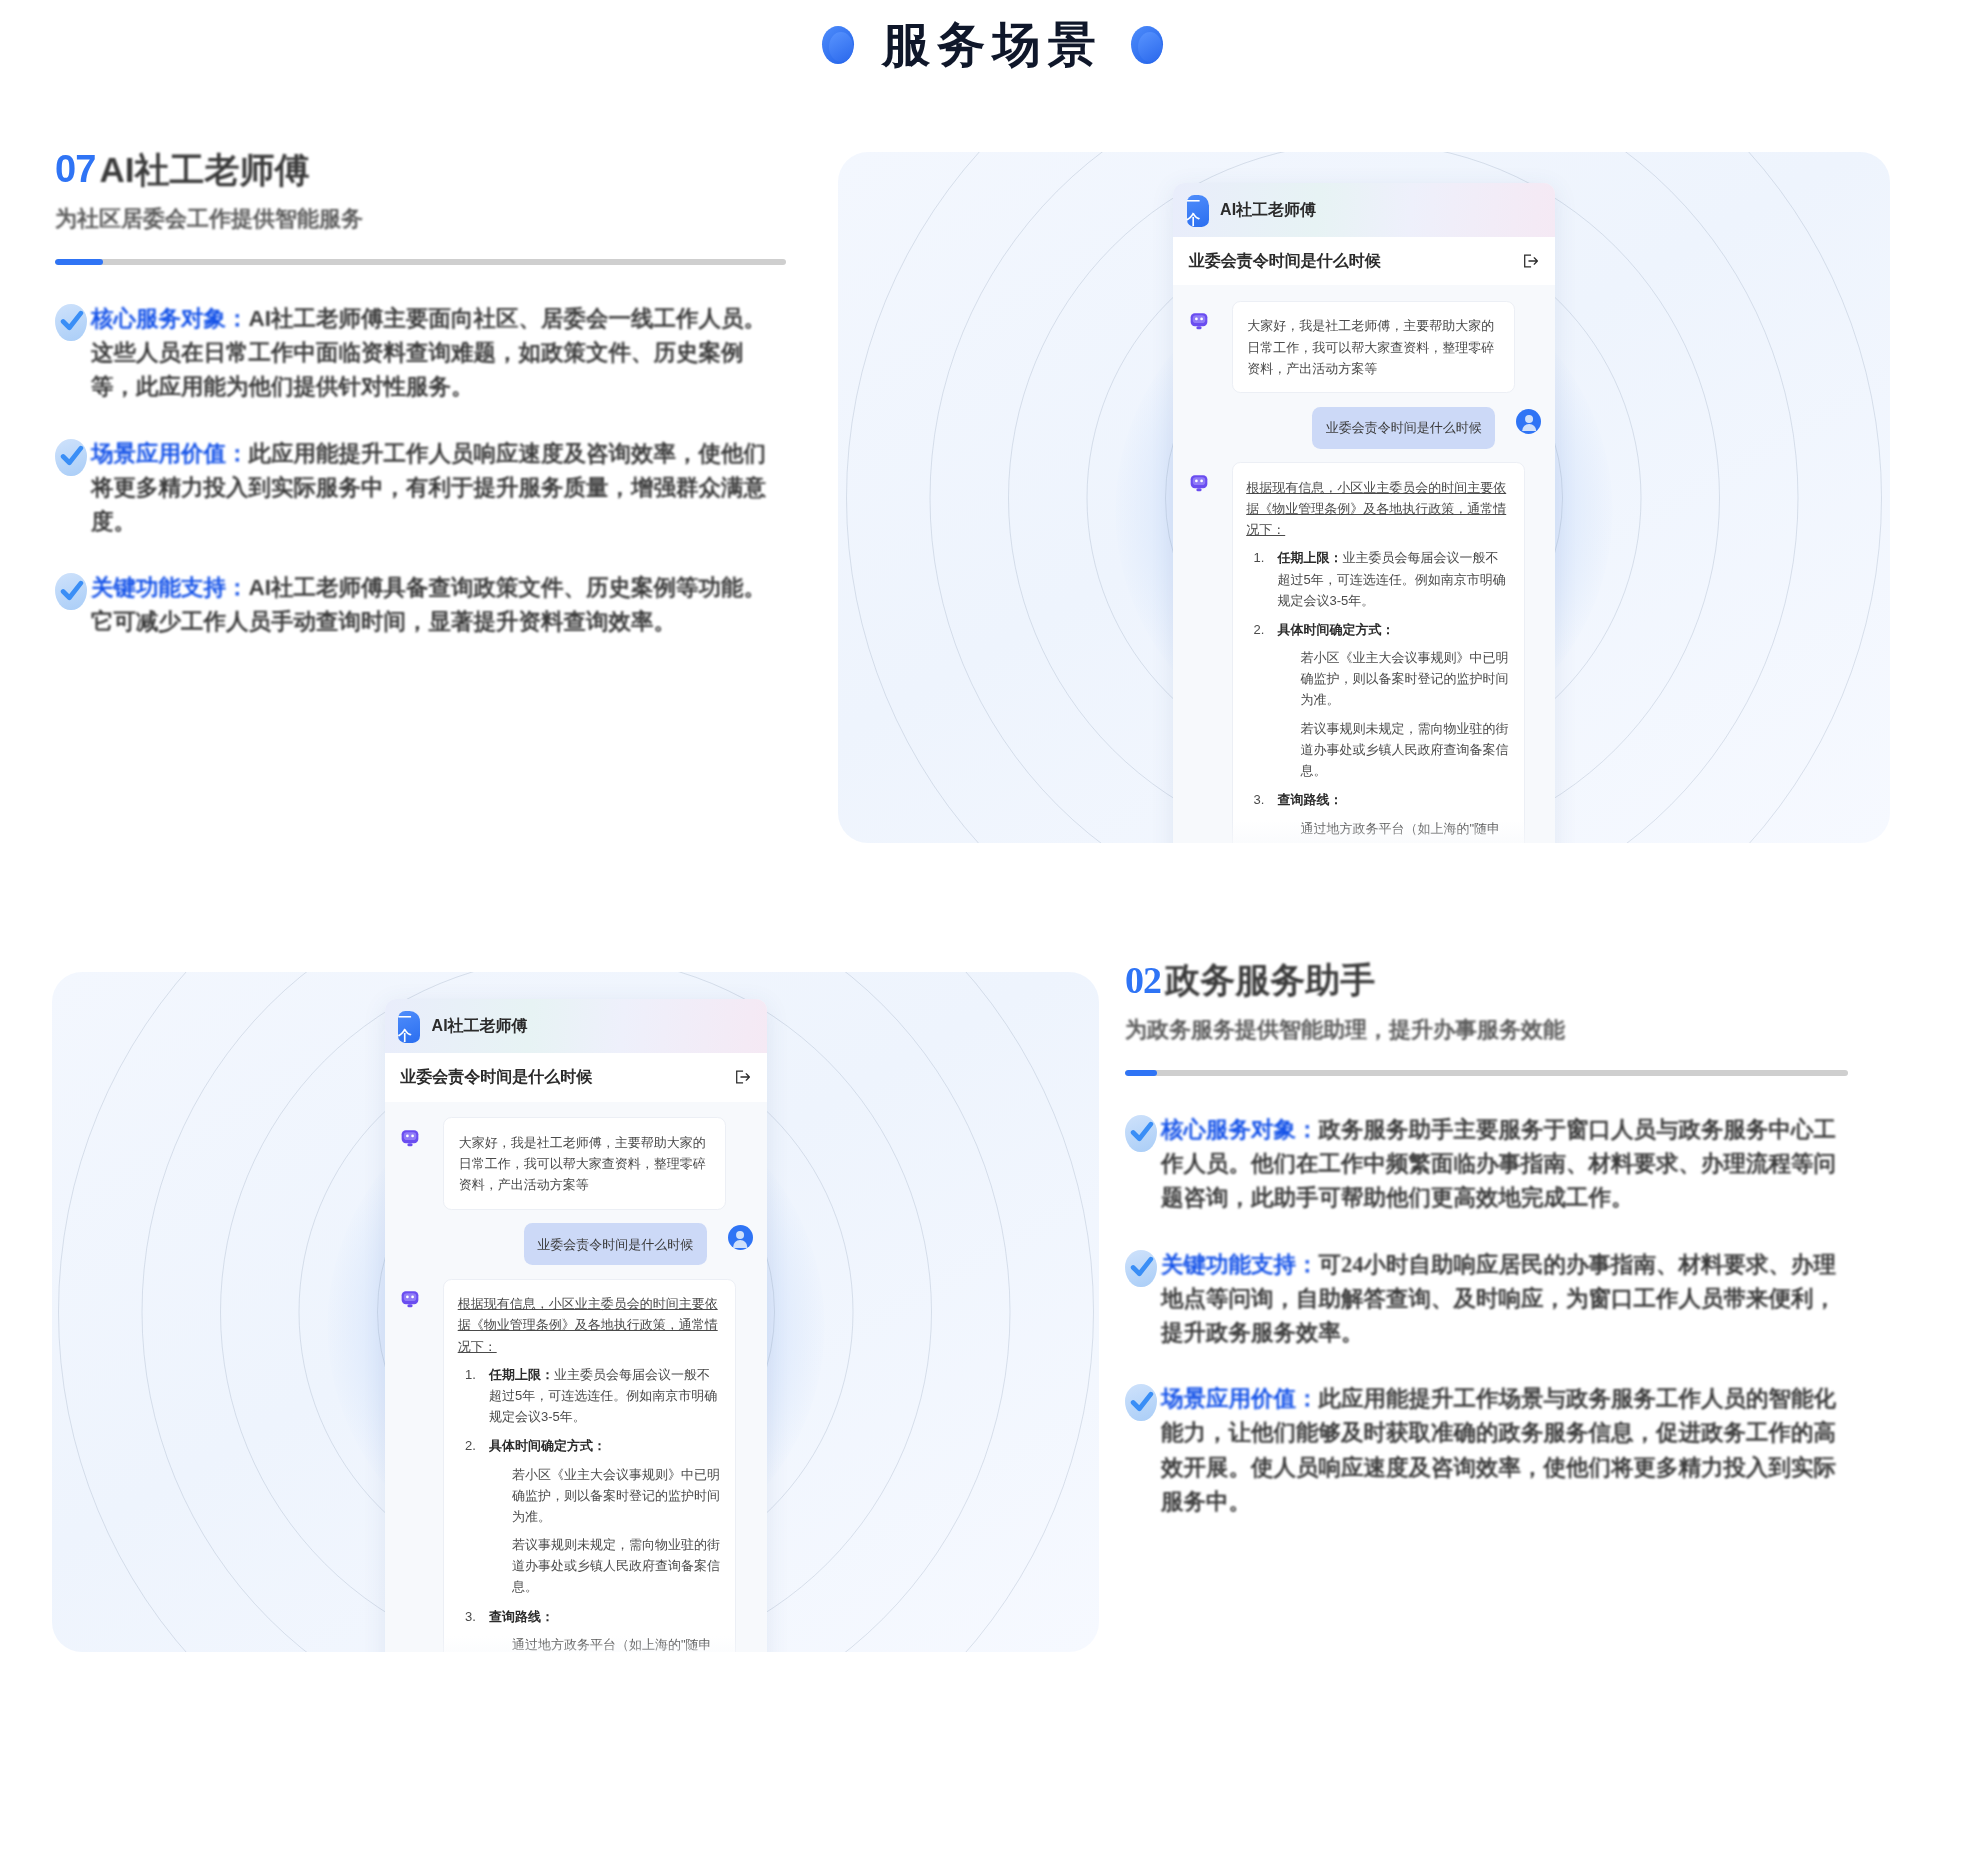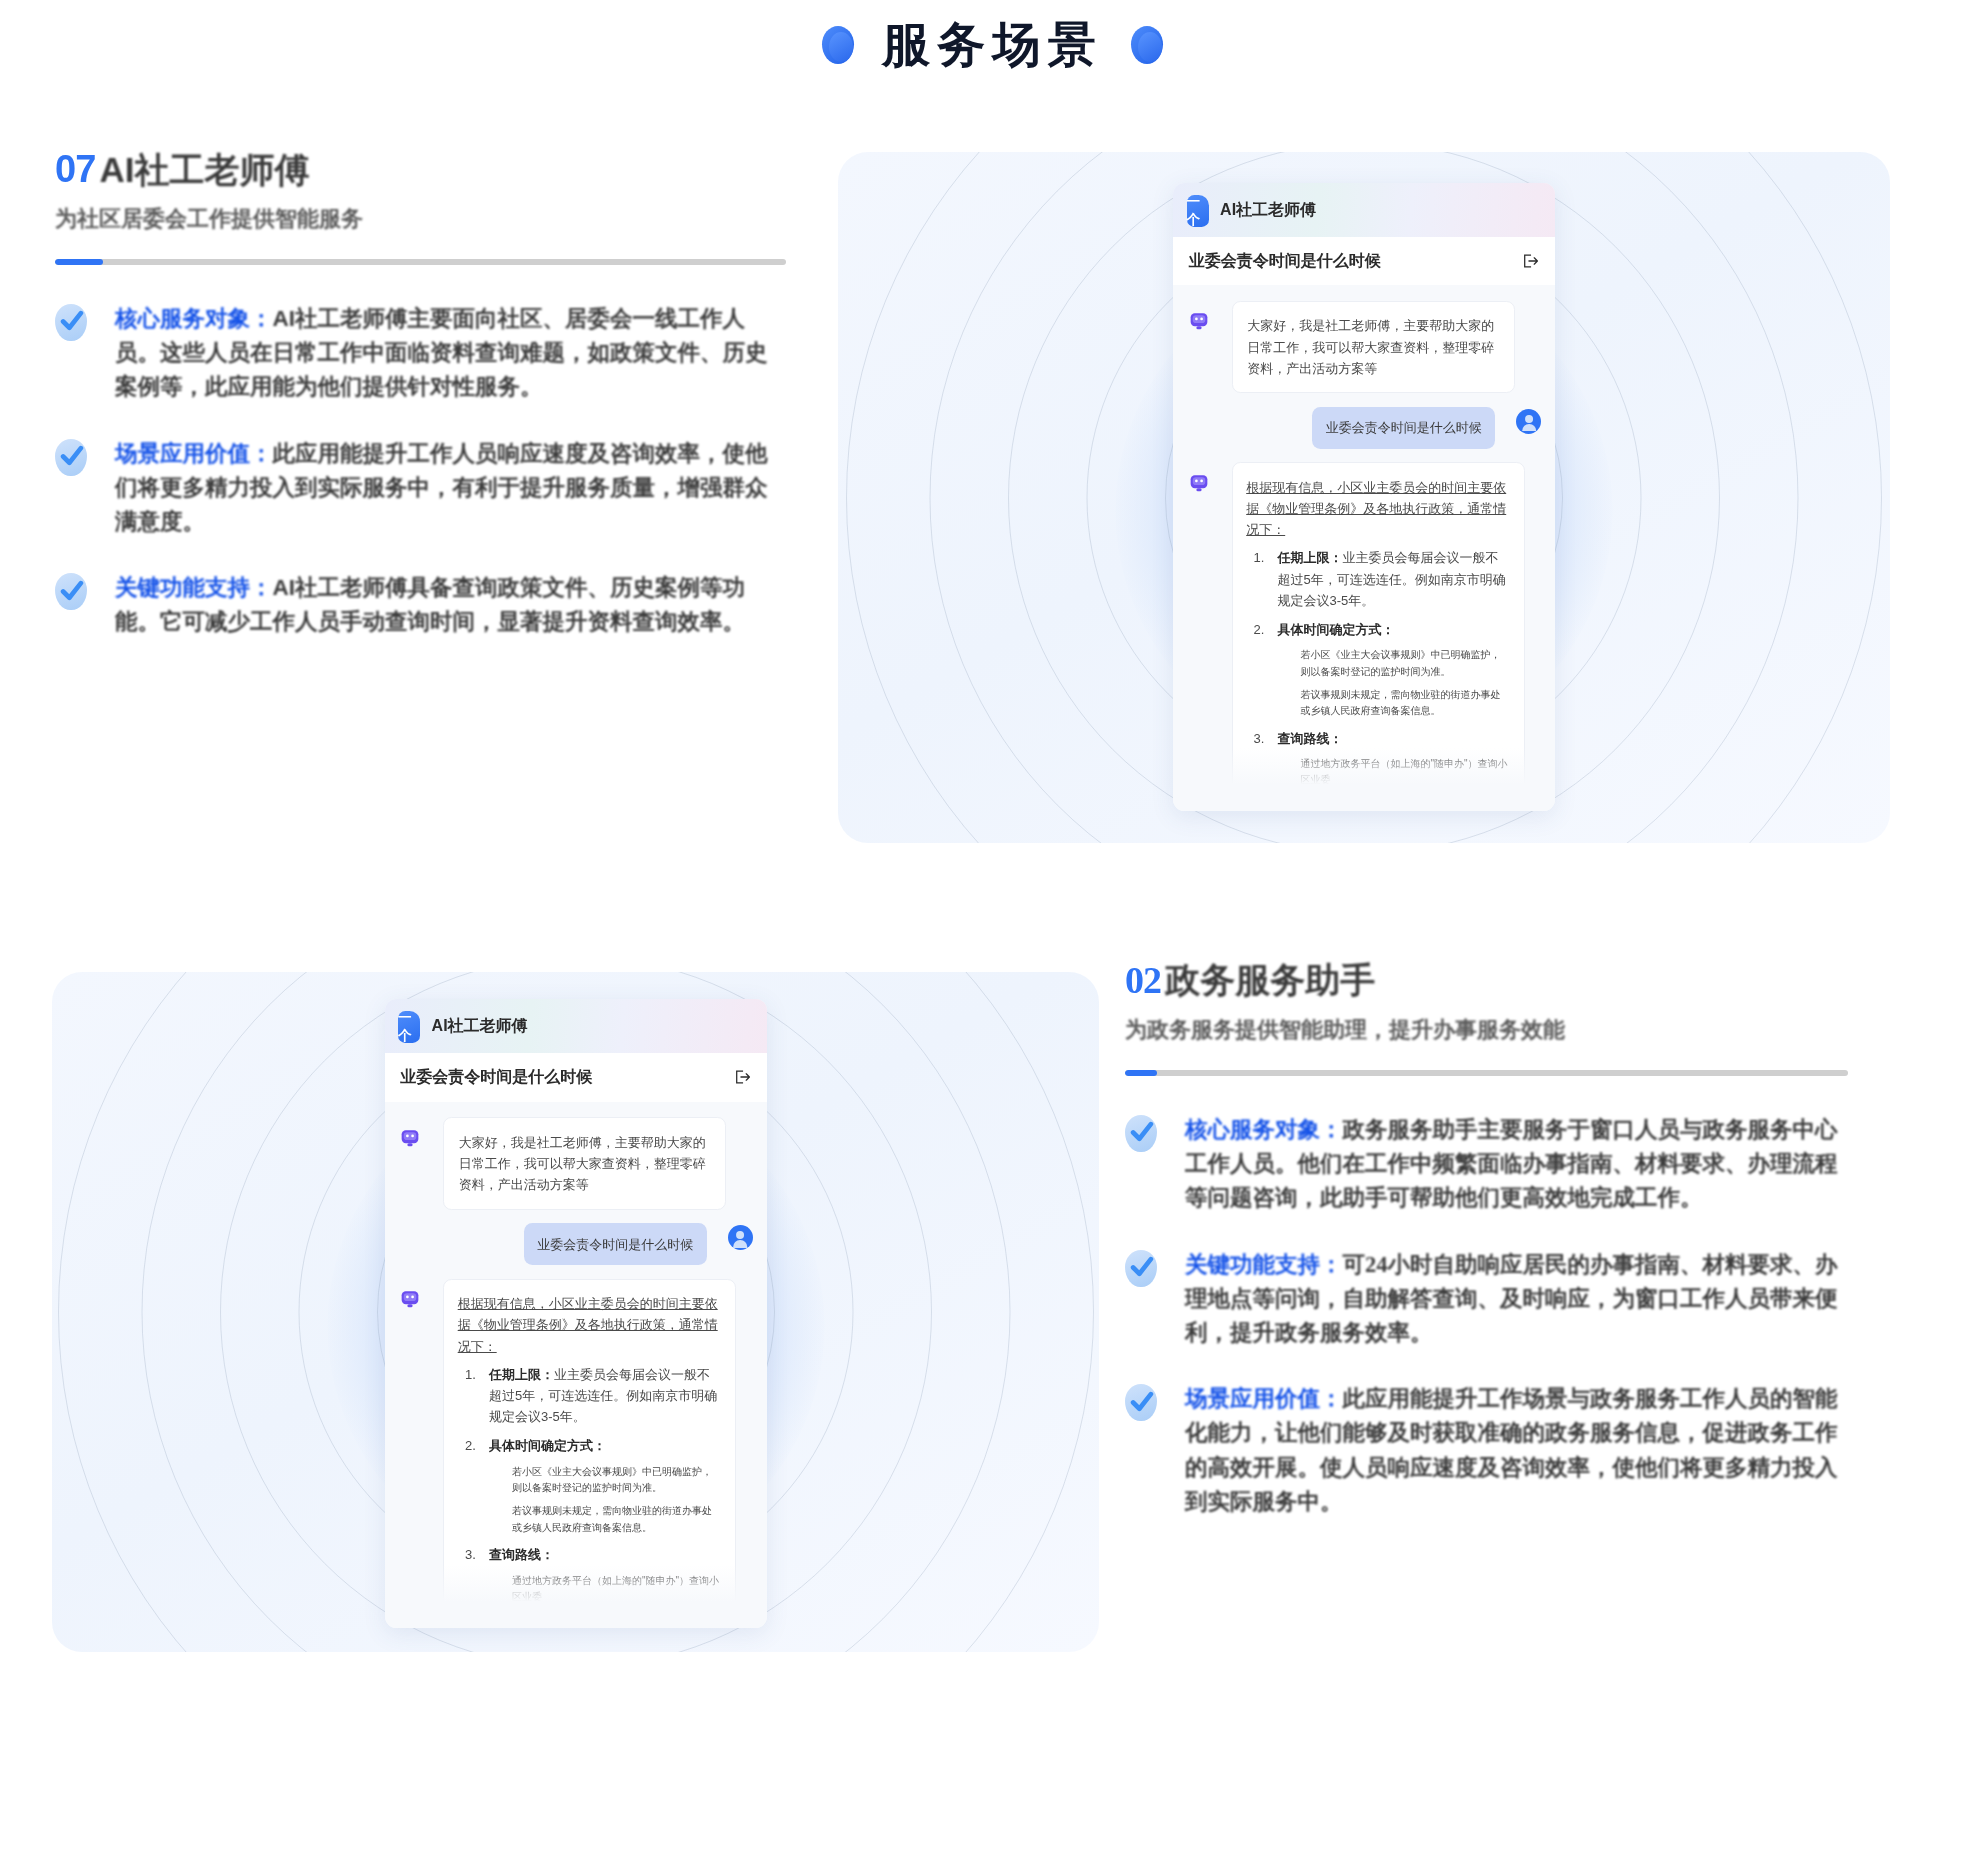--- a/index.html
+++ b/index.html
@@ -59,21 +59,21 @@
     position:relative;overflow:hidden;
   }
   .divider::before{
     content:"";position:absolute;left:0;top:0;height:100%;width:48px;
     background:#2f74f5;border-radius:3.1px;
   }
   .divider.wide::before{width:32px;}
 
   
   .bullets{margin-top:37px;}
-  .bullet{display:flex;gap:28px;margin-bottom:32px;margin-top:20px;}
+  .bullet{display:flex;gap:4px;margin-bottom:32px;margin-top:20px;}
   .check{
     flex:0 0 auto;width:32px;height:37px;margin-top:2.1px;position:relative;
   }
   .check-bg{
     position:absolute;inset:0;
     background:linear-gradient(160deg,#cfe2fb 0%,#a9cdf7 100%);
     border-radius:50% 50% 48% 48%/46% 46% 54% 54%;
     filter:blur(0.3px);
   }
   .check svg{position:absolute;left:4.7px;top:6.3px;width:24px;height:23px;}
@@ -170,21 +170,21 @@
   .ol{margin:0 0 0 7.3px;padding:0;list-style:none;counter-reset:n;}
   .ol > li{
     counter-increment:n;position:relative;padding-left:24px;margin-bottom:8.4px;
     font-size:13px;line-height:1.62;color:#4a4a4a;
   }
   .ol > li::before{
     content:counter(n) ".";position:absolute;left:0;top:0;color:#4a4a4a;
   }
   .ol b{color:#2b2b2b;font-weight:700;}
   .sub{margin-top:7.3px;padding-left:23px;}
-  .sub p{font-size:10px;line-height:1.62;color:#4a4a4a;margin-bottom:7.3px;}
+  .sub p{font-size:13px;line-height:1.62;color:#4a4a4a;margin-bottom:7.3px;}
 
   .fade{
     position:absolute;left:0;right:0;bottom:0;height:63px;z-index:8;
     background:linear-gradient(180deg,rgba(247,249,252,0) 0%,#f7f9fc 58%,#f7f9fc 100%);
     pointer-events:none;
   }
 </style>
 </head>
 <body>
 

